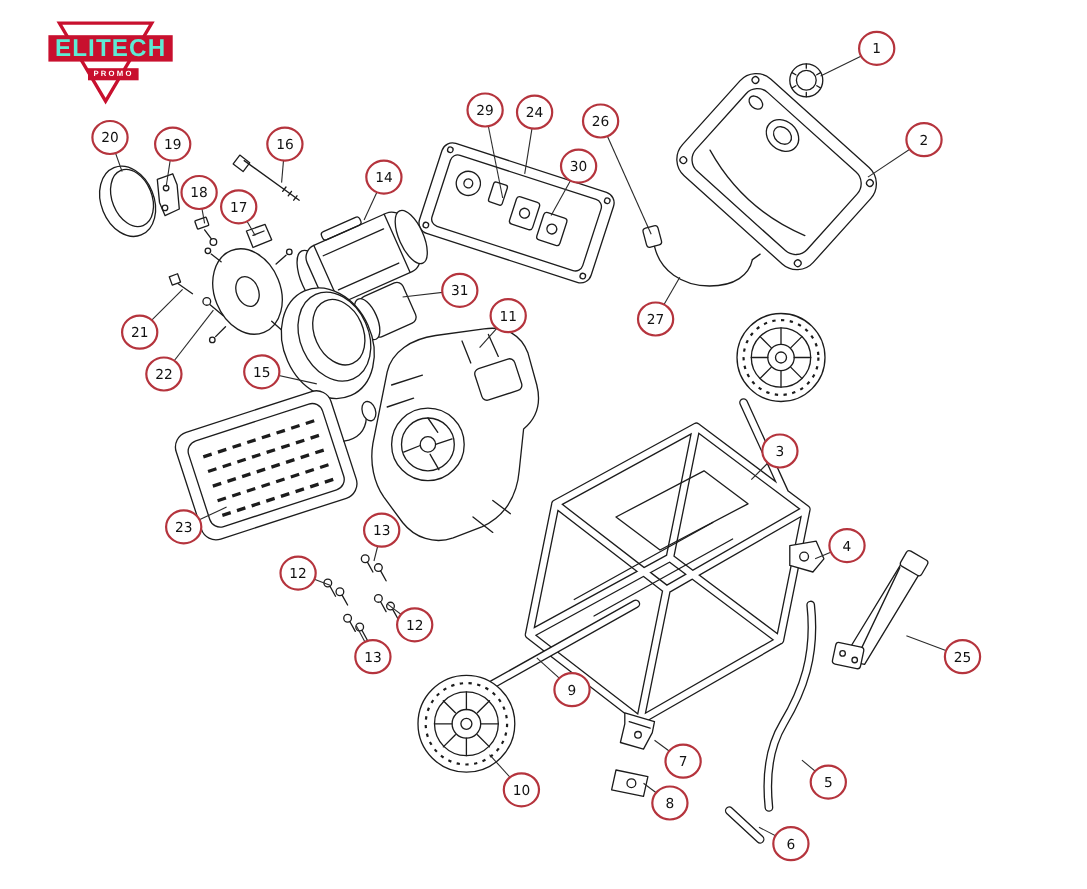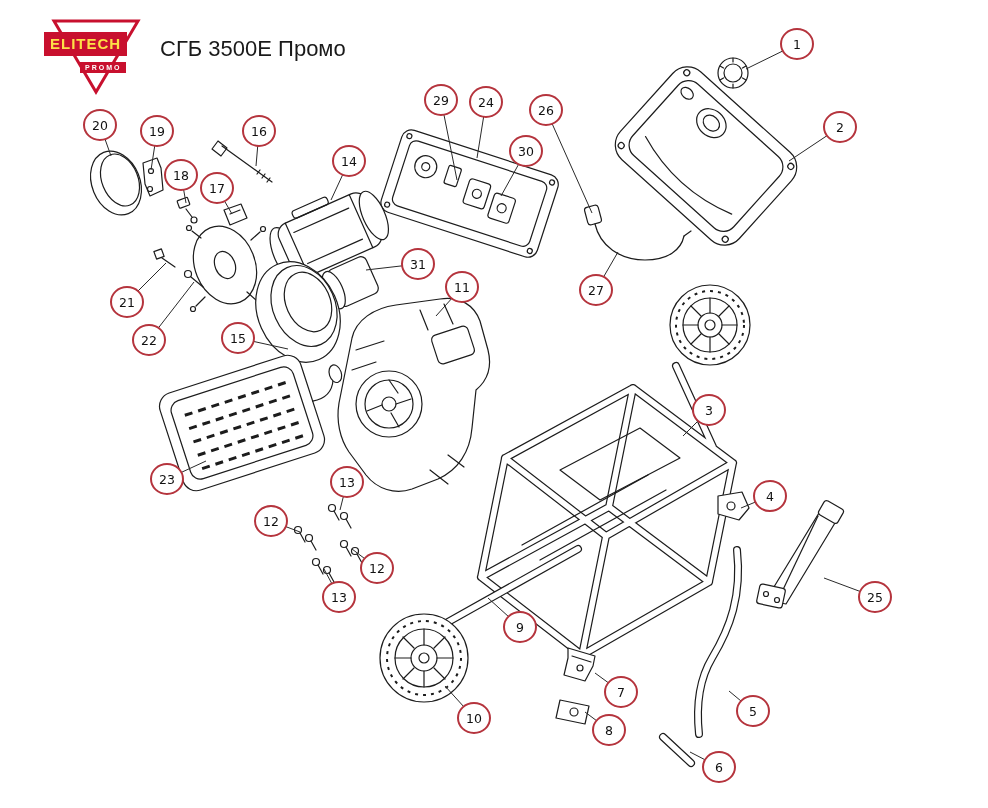--- a/index.html
+++ b/index.html
@@ -4,22 +4,22 @@
 <style>
   html,body{margin:0;padding:0;background:#fff;}
   .page{position:relative;width:988px;height:808px;background:#fff;overflow:hidden;
         font-family:"Liberation Sans",sans-serif;}
   #diagram{position:absolute;left:0;top:0;}
 
   
   .header{position:absolute;left:44px;top:16px;display:flex;align-items:flex-start;gap:16px;z-index:5;}
   .logo{position:relative;width:100px;height:82px;}
   .logo-mark{position:absolute;left:0;top:0;}
-  .logo-word{position:absolute;left:0;top:16px;background:#c8102e;color:#fde047;font-weight:bold;
-             font-size:15px;line-height:22px;padding:1px 6px;letter-spacing:1px;}
+  .logo-word{position:absolute;left:0;top:16px;background:#c8102e;color:#5eead4;font-weight:bold;
+             font-size:22px;line-height:22px;padding:1px 6px;letter-spacing:1px;}
   .logo-promo{position:absolute;left:36px;top:46px;background:#c8102e;color:#fff;
               font-size:7px;line-height:9px;padding:1px 5px;letter-spacing:2px;font-weight:bold;}
   .title{font-size:22px;color:#1a1a1a;margin-top:20px;font-weight:500;white-space:nowrap;}
 
   
   .ln{fill:none;stroke:var(--line-color,#1c1c1c);stroke-width:1.2;stroke-linecap:round;stroke-linejoin:round;}
   .fillw{fill:#fff;}
   .slots{fill:none;stroke:var(--line-color,#1c1c1c);stroke-width:3;stroke-dasharray:8 6;}
   .tube-o{fill:none;stroke:var(--line-color,#1c1c1c);stroke-width:8;stroke-linecap:round;stroke-linejoin:round;}
   .tube-i{fill:none;stroke:#fff;stroke-width:5.6;stroke-linecap:round;stroke-linejoin:round;}
@@ -37,21 +37,20 @@
 <div class="page">
 
   <div class="header">
     <div class="logo">
       <svg class="logo-mark" width="100" height="82" viewBox="0 0 100 82">
         <polygon points="10,5 94,5 52,76" fill="none" stroke="#c8102e" stroke-width="3"></polygon>
       </svg>
       <div class="logo-word">ELITECH</div>
       <div class="logo-promo">PROMO</div>
     </div>
-    <div class="title">СГБ 3500Е Промо</div>
   </div>
 
   <svg id="diagram" width="988" height="808" viewBox="0 0 988 808">
 
     <g id="artwork">
 
       <g transform="rotate(42 706 156)">
         <rect class="ln fillw" x="626" y="97" width="160" height="118" rx="20"></rect>
         <rect class="ln" x="638" y="108" width="136" height="96" rx="14"></rect>
         <ellipse class="ln fillw" cx="688" cy="128" rx="16" ry="13"></ellipse>

